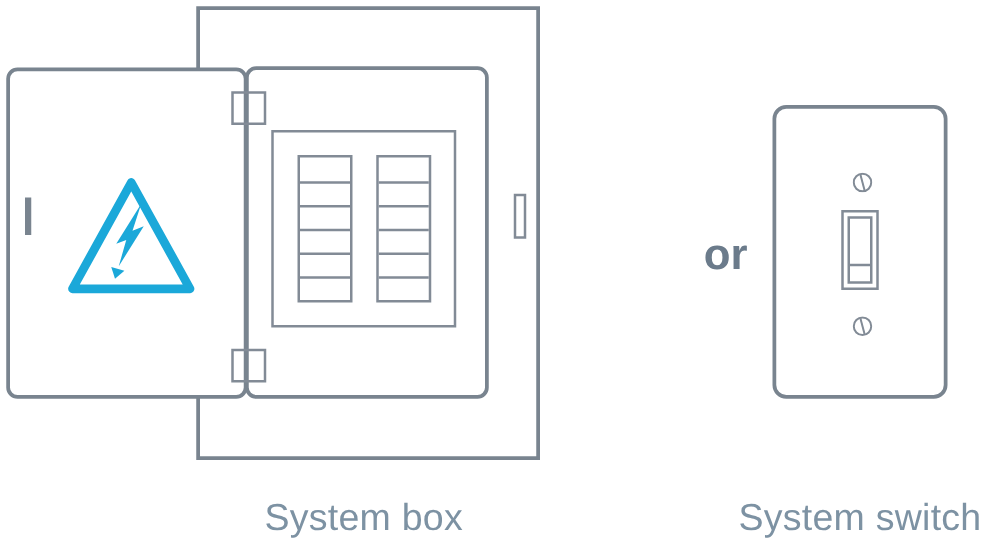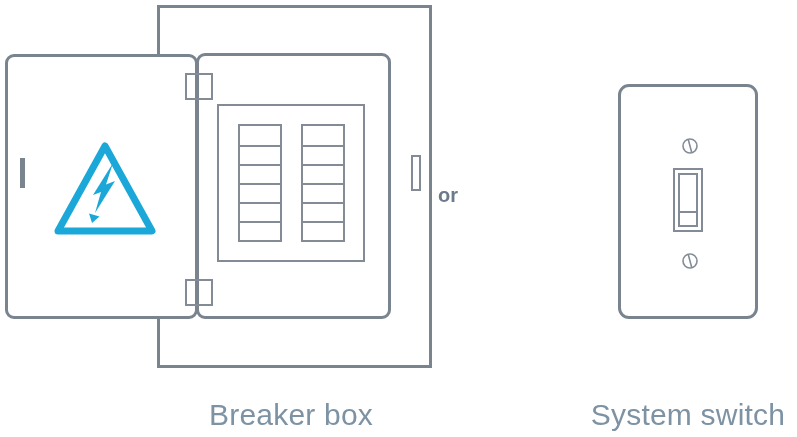--- a/index.html
+++ b/index.html
@@ -73,22 +73,22 @@
   .hinge.bottom { top: 279px; }
   .latch {
     left: 411px; top: 155px; width: 10px; height: 36px;
     border: 2px solid var(--outline-thin);
     background: var(--background);
   }
 
   
   .or-text {
     left: 438px; top: 184px; width: 160px;
-    text-align: left;
-    font-size: 20px; font-weight: bold;
+    text-align: right;
+    font-size: 35px; font-weight: bold;
     color: var(--or-label);
   }
 
   
   .switch-plate {
     left: 618px; top: 84px; width: 140px; height: 235px;
     border: 3px solid var(--outline);
     border-radius: 11px;
     background: var(--background);
   }
@@ -171,14 +171,14 @@
     <div class="toggle-inner">
       <div class="toggle-lever"></div>
     </div>
   </div>
   <svg class="screw bottom" viewBox="0 0 16 16" aria-hidden="true">
     <circle cx="8" cy="8" r="7"></circle>
     <line x1="6.3" y1="1.6" x2="9.7" y2="14.4"></line>
   </svg>
 </div>
 
-<div class="abs caption breaker">Breaker box</div>
+<div class="abs caption breaker">System box</div>
 <div class="abs caption switch">System switch</div>
 
 </body></html>

